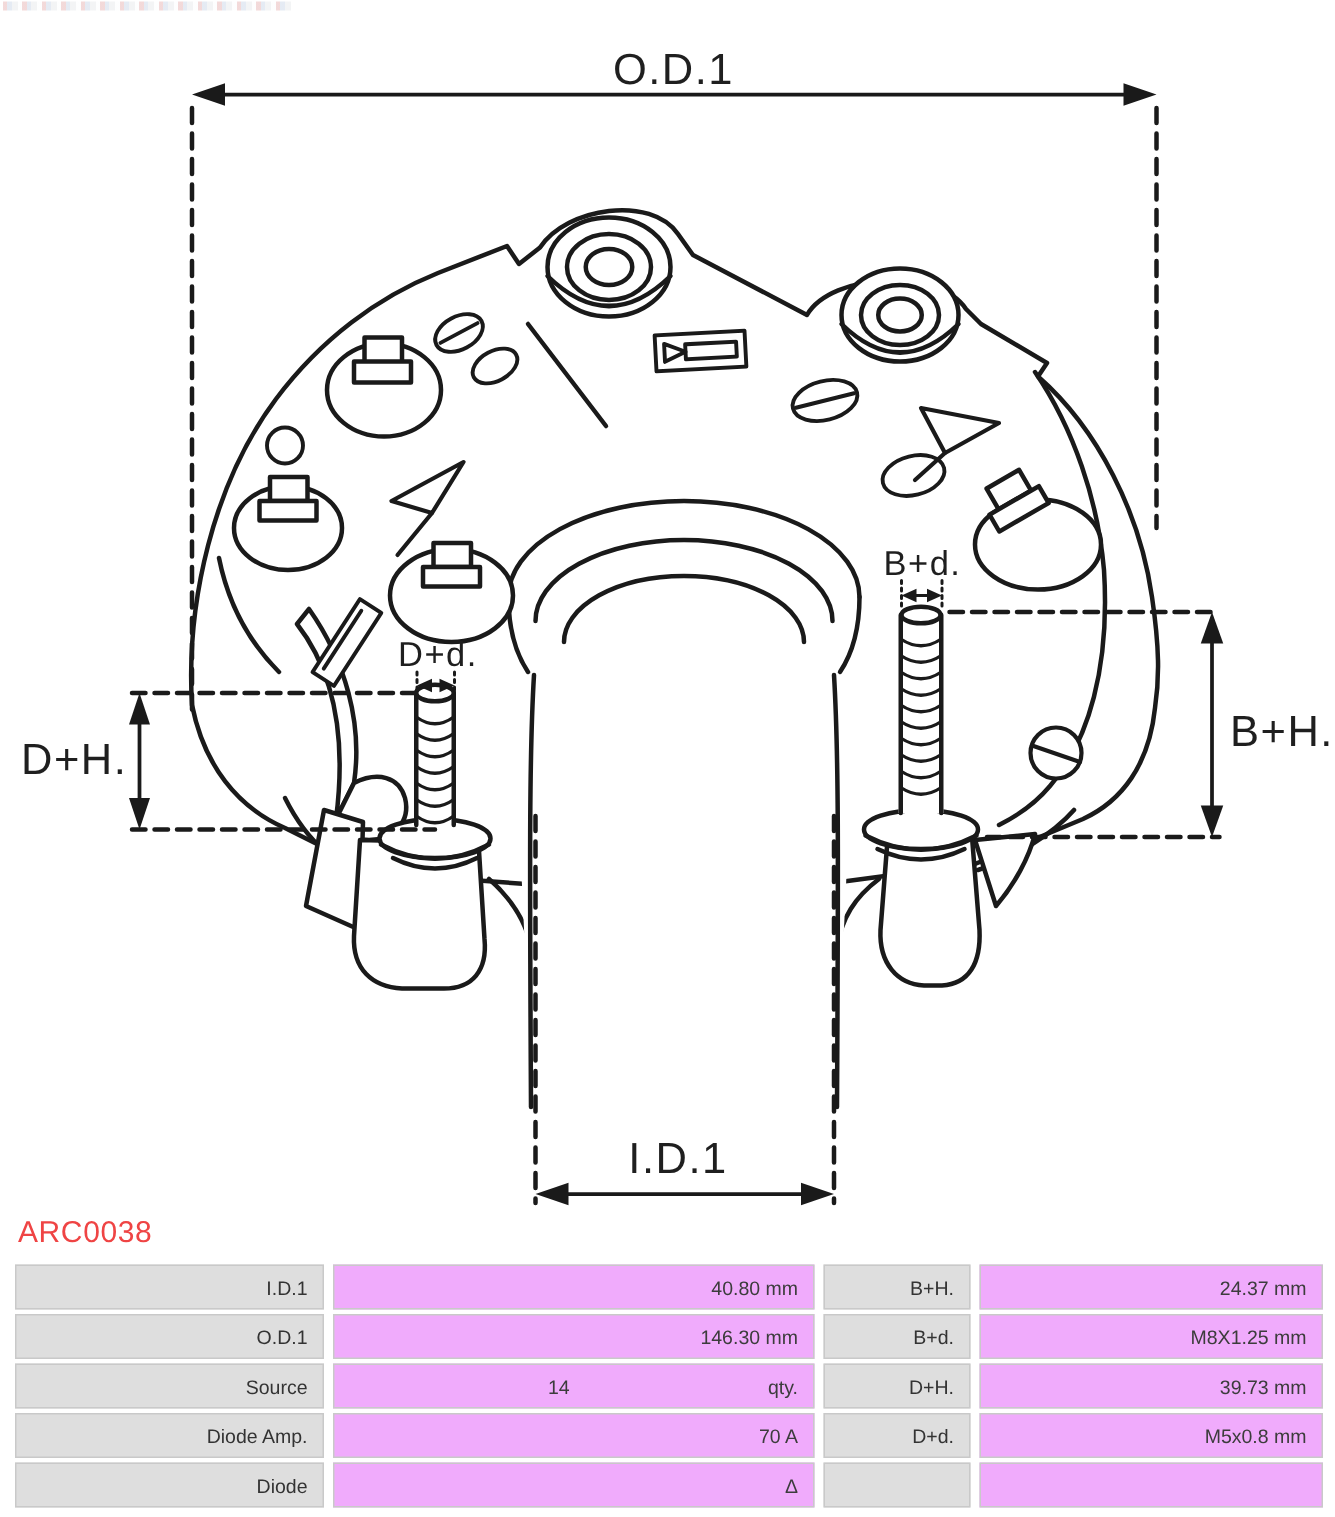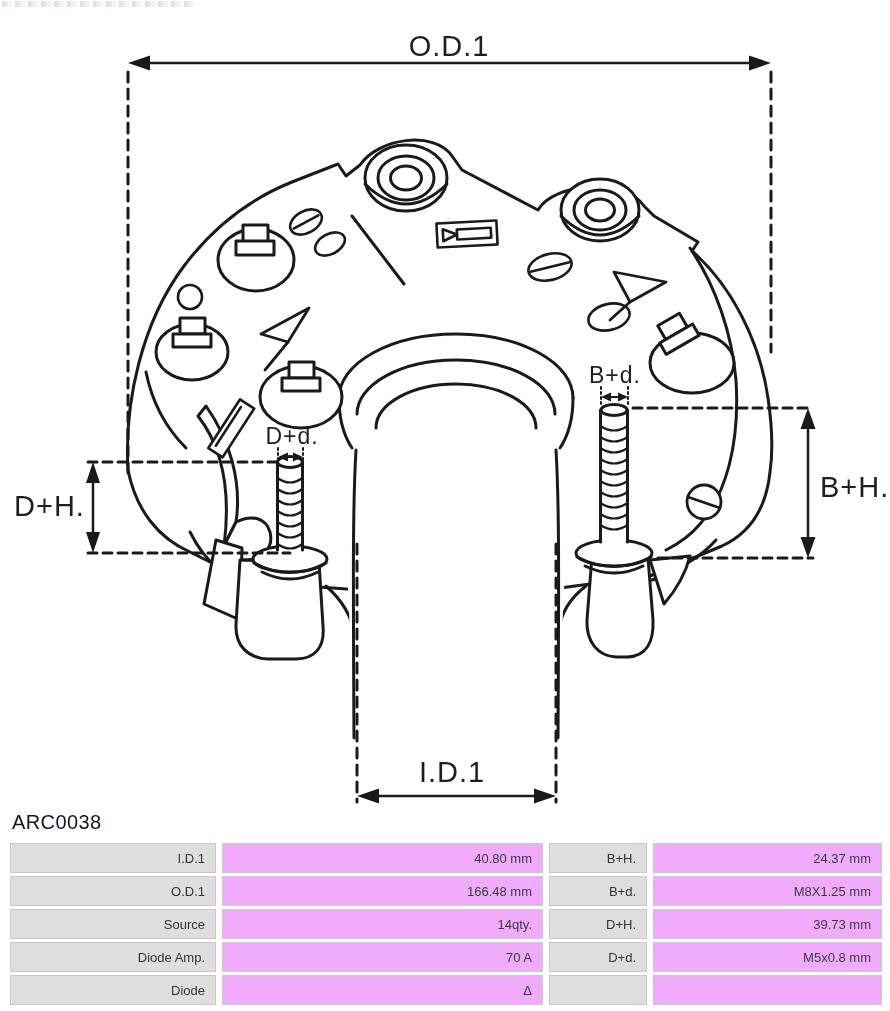--- a/index.html
+++ b/index.html
@@ -14,21 +14,21 @@
   .part-number{position:absolute;top:811px;left:12px;font-size:20px;font-weight:500;
                letter-spacing:.4px;}
   .spec-table{position:absolute;top:843px;left:10px;width:872px;display:grid;
       grid-template-columns:206px 321px 98px 229px;column-gap:6px;row-gap:3px;
       font-size:13px;color:#3c3c3c;}
   .spec-row{display:contents;}
   .cell{border:1px solid #c9c9c9;height:30px;box-sizing:border-box;background:#f0abfc;
         display:flex;align-items:center;justify-content:flex-end;padding:0 10px;}
   .cell.label{background:#dedede;color:#333;}
   .cell.split{justify-content:space-between;}
-  .cell.split .mid{flex:1;text-align:right;}
+  .cell.split .mid{flex:1;text-align:center;}
 </style>
 </head>
 <body>
 
 <div class="page">
 
   <div class="logo-strip"></div>
 
   <div class="drawing-wrap">
   <svg width="890" height="790" viewBox="0 0 890 790" fill="none" stroke="#1a1a1a" stroke-width="3" stroke-linecap="round" stroke-linejoin="round">
@@ -234,34 +234,34 @@
       <path d="M633 388 H813" stroke-dasharray="9 6"></path>
       <path d="M658 538 H813" stroke-dasharray="9 6"></path>
       <line x1="808" y1="400" x2="808" y2="526" stroke-width="2.5"></line>
       <polygon points="808,388 800.5,409 815.5,409" fill="#1a1a1a" stroke="none"></polygon>
       <polygon points="808,538 800.5,517 815.5,517" fill="#1a1a1a" stroke="none"></polygon>
       <text x="820" y="477" font-size="29" stroke="none">B+H.</text>
     </g>
   </svg>
   </div>
 
-  <div class="part-number" style="color:#0f172a">ARC0038</div>
+  <div class="part-number" style="color:#ef4444">ARC0038</div>
 
   <div class="spec-table">
 
     <div class="spec-row">
       <div class="cell label">I.D.1</div>
       <div class="cell value">40.80 mm</div>
       <div class="cell label">B+H.</div>
       <div class="cell value">24.37 mm</div>
     </div>
 
     <div class="spec-row">
       <div class="cell label">O.D.1</div>
-      <div class="cell value">166.48 mm</div>
+      <div class="cell value">146.30 mm</div>
       <div class="cell label">B+d.</div>
       <div class="cell value">M8X1.25 mm</div>
     </div>
 
     <div class="spec-row">
       <div class="cell label">Source</div>
       <div class="cell value split">
         <span class="mid">14</span>
         <span class="unit">qty.</span>
       </div>

